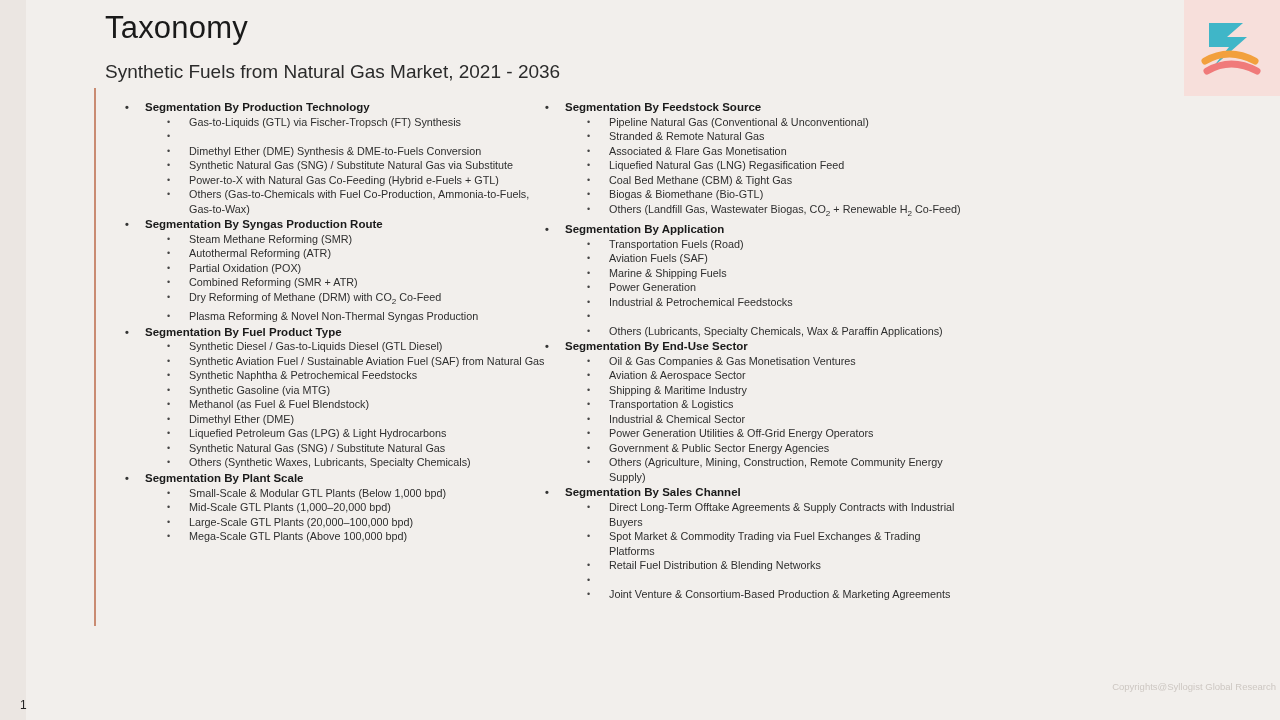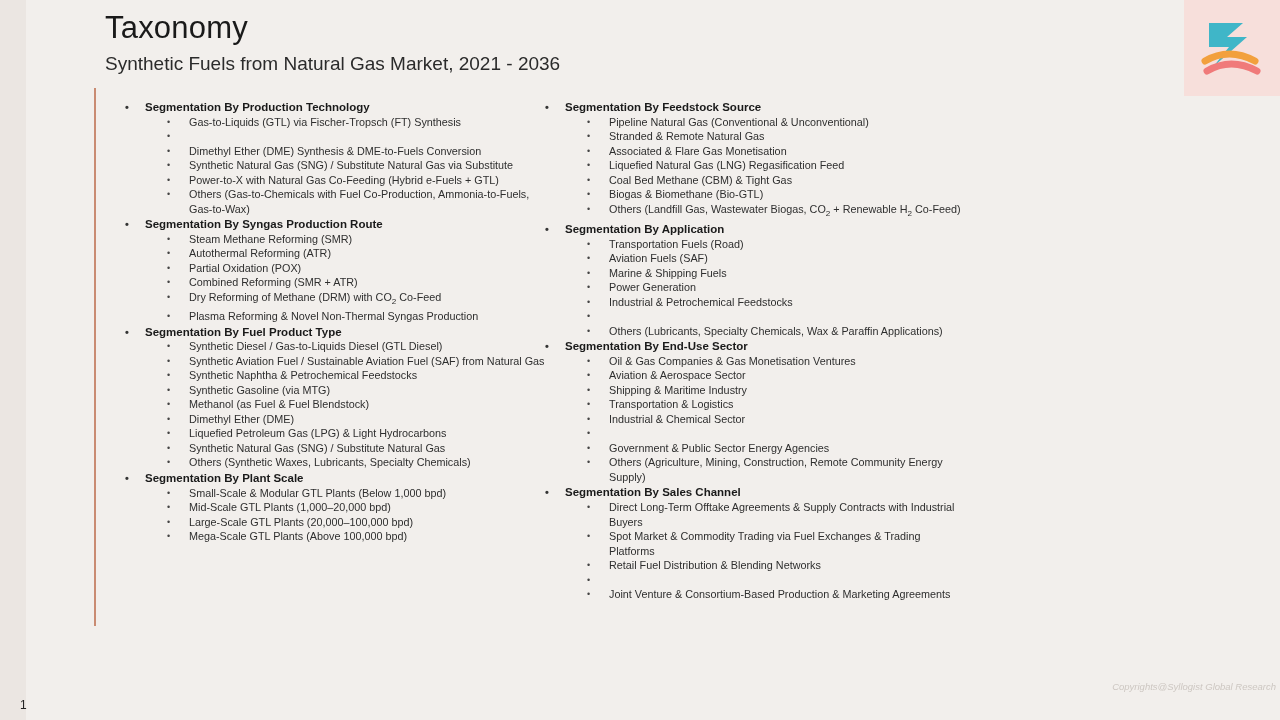--- a/index.html
+++ b/index.html
@@ -44,21 +44,21 @@
     font-weight: 400;
     color: #1a1a1a;
     letter-spacing: 0.2px;
     line-height: 44px;
   }
   .subtitle {
     font-size: 19px;
     font-weight: 400;
     color: #2b2b2b;
     line-height: 26px;
-    margin-top: 1px;
+    margin-top: 9px;
   }
   .accent-rule {
     position: absolute;
     left: 94px;
     top: 88px;
     width: 2px;
     height: 538px;
     background: #c98b72;
   }
   .columns {
@@ -122,21 +122,20 @@
     font-size: 12px;
     color: #222;
   }
   .copyright {
     position: absolute;
     right: 4px;
     bottom: 28px;
     font-size: 9.5px;
     color: #cdc7c2;
     white-space: nowrap;
-    font-style: italic;
   }
   sub { font-size: 0.75em; vertical-align: sub; }
 </style>
 </head>
 <body>
 
 <div class="left-strip"></div>
 
 <div class="logo-box">
   <svg width="66" height="62" viewBox="0 0 66 62">
@@ -367,20 +366,21 @@
         <div class="item">
           <span class="bullet">•</span>
           <span class="text">Transportation &amp; Logistics</span>
         </div>
         <div class="item">
           <span class="bullet">•</span>
           <span class="text">Industrial &amp; Chemical Sector</span>
         </div>
         <div class="item">
           <span class="bullet">•</span>
+          <span class="text">Power Generation Utilities &amp; Off-Grid Energy Operators</span>
         </div>
         <div class="item">
           <span class="bullet">•</span>
           <span class="text">Government &amp; Public Sector Energy Agencies</span>
         </div>
         <div class="item">
           <span class="bullet">•</span>
           <span class="text">Others (Agriculture, Mining, Construction, Remote Community Energy Supply)</span>
         </div>
       </div>

